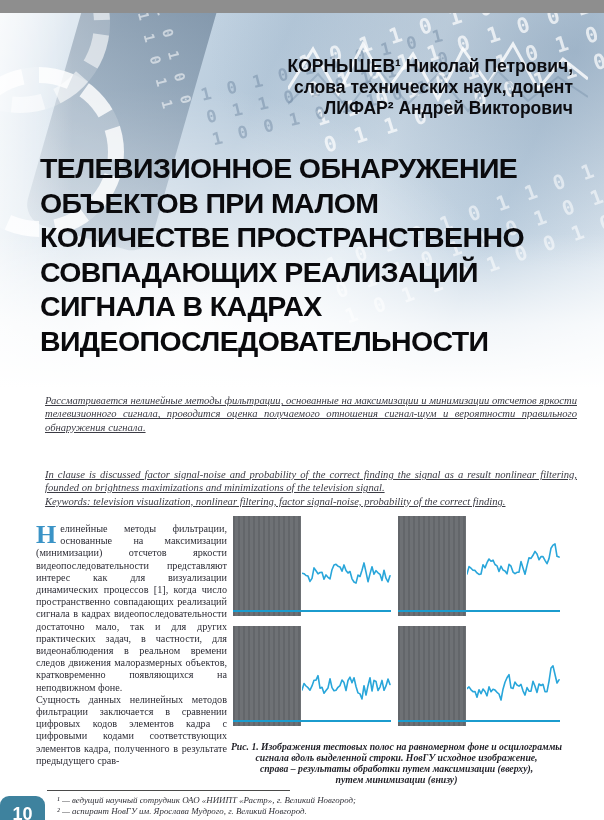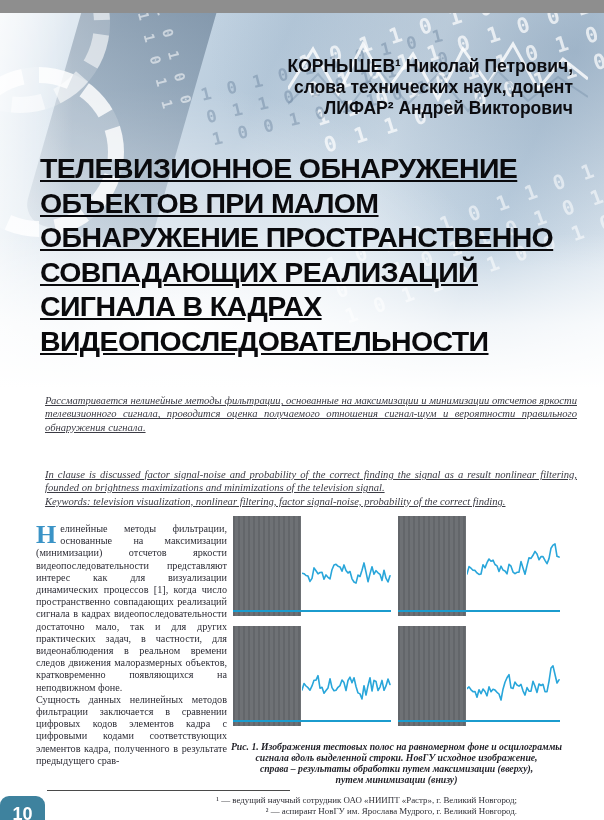--- a/index.html
+++ b/index.html
@@ -29,21 +29,21 @@
   .bin.b3{right:-10px;top:190px;transform:rotate(-20deg);font-size:20px;color:rgba(255,255,255,.55);}
   .bin.b4{left:70px;top:-6px;transform:rotate(75deg);font-size:14px;color:rgba(255,255,255,.55);}
   .zigzag{position:absolute;left:288px;top:6px;}
 
   
   .authors{position:absolute;top:43px;right:31px;text-align:right;z-index:3;
            font-family:"Liberation Sans",sans-serif;font-weight:bold;font-size:17.5px;
            line-height:21px;color:#0c0c10;}
   .title{position:absolute;left:40px;top:138px;width:550px;z-index:3;
          font-family:"Liberation Sans",sans-serif;font-weight:800;font-size:28.5px;
-         line-height:34.5px;color:#0a0a0d;letter-spacing:-0.6px;text-decoration:underline;}
+         line-height:34.5px;color:#0a0a0d;letter-spacing:-0.6px;}
 
   
   .abs{position:absolute;left:45px;width:532px;font-style:italic;color:#3b3b44;
        font-size:10.6px;line-height:13.4px;text-align:justify;text-decoration:underline;}
   .abs.ru{top:381px;}
   .abs.en{top:455px;}
 
   
   .bodycol{position:absolute;left:36px;top:510px;width:191px;color:#2d2d36;
            font-size:10.2px;line-height:12.2px;text-align:justify;}
@@ -61,22 +61,22 @@
   .c0{left:0;top:0;width:158px;}
   .c1{left:165px;top:0;width:162px;}
   .c2{left:0;top:110px;width:158px;}
   .c3{left:165px;top:110px;width:162px;}
 
   .caption{position:absolute;left:230px;top:729px;width:333px;text-align:center;
            font-weight:bold;font-style:italic;font-size:9.7px;line-height:10.9px;color:#1f1f26;}
 
   
   .fnrule{position:absolute;left:47px;top:777px;width:243px;height:1px;background:#4a4a4a;}
-  .footnotes{position:absolute;left:57px;top:782px;width:460px;
-             font-size:8.9px;line-height:10.6px;color:#2f2f36;text-align:right;}
+  .footnotes{position:absolute;left:57px;top:782px;width:460px;font-style:italic;
+             font-size:8.9px;line-height:10.6px;color:#2f2f36;}
   .pagebox{position:absolute;left:0;top:783px;width:45px;height:37px;background:#3e829e;
            display:flex;align-items:center;justify-content:center;border-radius:9px;}
   .pagenum{font-family:"Liberation Sans",sans-serif;font-weight:bold;font-size:18px;color:#ffffff;}
 </style>
 </head>
 <body>
 
 <div class="page">
 
   <div class="hdr">
@@ -103,21 +103,21 @@
 
   <div class="authors">
     <div>КОРНЫШЕВ¹ Николай Петрович,</div>
     <div>слова технических наук, доцент</div>
     <div>ЛИФАР² Андрей Викторович</div>
   </div>
 
   <div class="title">
     <div>ТЕЛЕВИЗИОННОЕ ОБНАРУЖЕНИЕ</div>
     <div>ОБЪЕКТОВ ПРИ МАЛОМ</div>
-    <div>ОБНАРУЖЕНИЕ ПРОСТРАНСТВЕННО</div>
+    <div>КОЛИЧЕСТВЕ ПРОСТРАНСТВЕННО</div>
     <div>СОВПАДАЮЩИХ РЕАЛИЗАЦИЙ</div>
     <div>СИГНАЛА В КАДРАХ</div>
     <div>ВИДЕОПОСЛЕДОВАТЕЛЬНОСТИ</div>
   </div>
 
   <div class="abs ru">
     <div>Рассматривается нелинейные методы фильтрации, основанные на максимизации и минимизации отсчетов яркости телевизионного сигнала, проводится оценка получаемого отношения сигнал-шум и вероятности правильного обнаружения сигнала.</div>
   </div>
 
   <div class="abs en">

